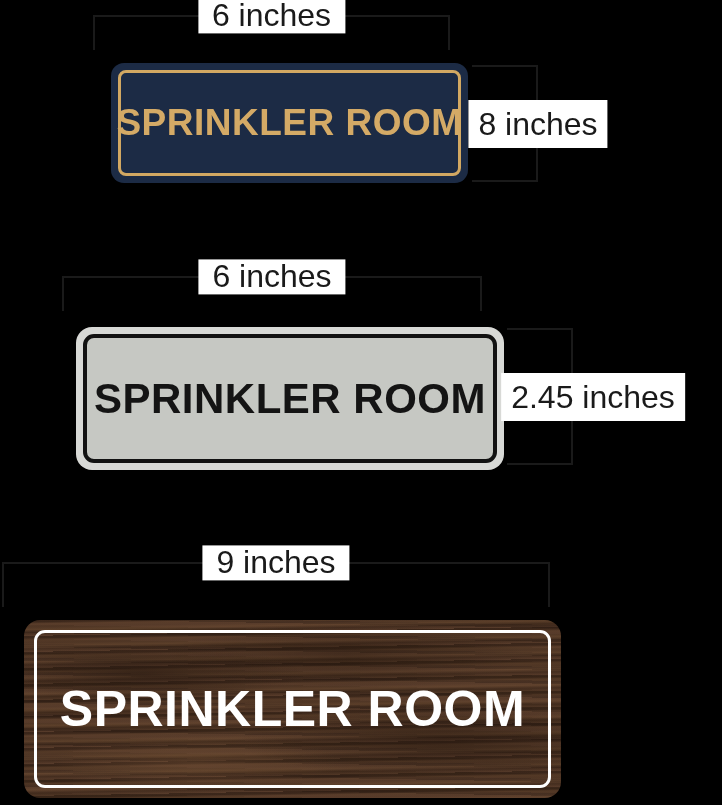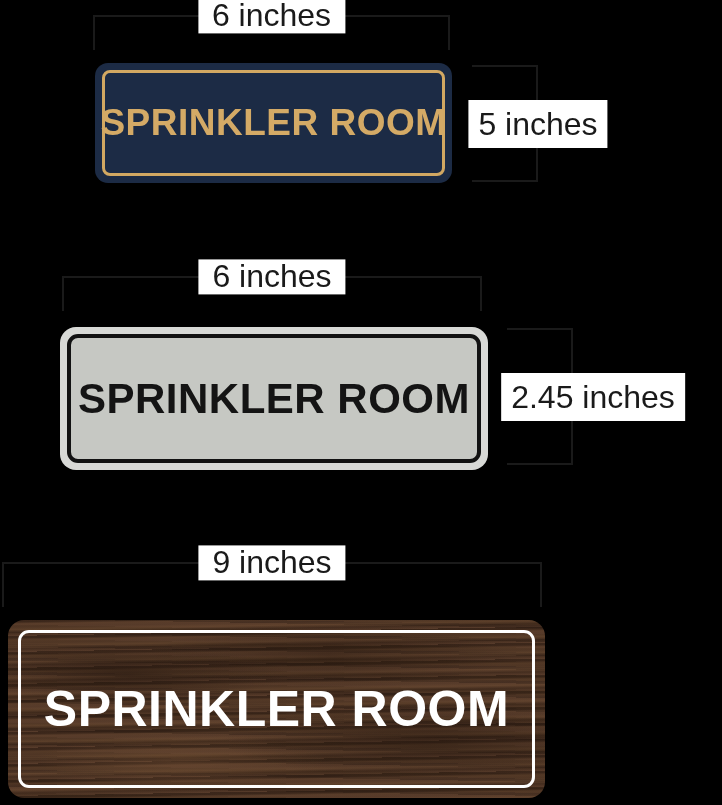--- a/index.html
+++ b/index.html
@@ -23,21 +23,21 @@
   .dim-h .tick{position:absolute;left:0;right:0;height:2px;background:#1a1a1a;}
   .dim-h .tick.top{top:0;}
   .dim-h .tick.bottom{bottom:0;}
   .dim-h .dim-label{
     position:absolute;left:100%;top:50%;transform:translate(-50%,-50%);
     background:#ffffff;padding:8px 10px;font-size:32px;line-height:1;
     color:#1a1a1a;white-space:nowrap;
   }
   .dim-h .dim-label.nudge{margin-left:20px;}
   
-  .sign{position:absolute;}
+  .sign{position:absolute;margin-left:16px;}
   .sign .frame{position:absolute;}
   .sign .sign-text{
     position:absolute;inset:0;display:flex;align-items:center;justify-content:center;
     font-weight:700;white-space:nowrap;
   }
   
   .sign.navy{
     left:95px;top:63px;width:357px;height:120px;border-radius:13px;
     background:#1c2b45;
   }
@@ -92,21 +92,21 @@
 
   <div class="sign navy">
     <div class="frame"></div>
     <div class="sign-text">SPRINKLER ROOM</div>
   </div>
 
   <div class="dim-h" style="left:472px;top:65px;width:66px;height:117px;">
     <div class="line"></div>
     <div class="tick top"></div>
     <div class="tick bottom"></div>
-    <div class="dim-label">5 inches</div>
+    <div class="dim-label">8 inches</div>
   </div>
 
   <div class="dim-w" style="left:62px;top:276px;width:420px;height:35px;">
     <div class="line"></div>
     <div class="tick left"></div>
     <div class="tick right"></div>
     <div class="dim-label">6 inches</div>
   </div>
 
   <div class="sign silver">
@@ -114,21 +114,21 @@
     <div class="sign-text">SPRINKLER ROOM</div>
   </div>
 
   <div class="dim-h" style="left:507px;top:328px;width:66px;height:137px;">
     <div class="line"></div>
     <div class="tick top"></div>
     <div class="tick bottom"></div>
     <div class="dim-label nudge">2.45 inches</div>
   </div>
 
-  <div class="dim-w" style="left:2px;top:562px;width:540px;height:45px;">
+  <div class="dim-w" style="left:2px;top:562px;width:540px;height:45px;padding-left:8px;">
     <div class="line"></div>
     <div class="tick left"></div>
     <div class="tick right"></div>
     <div class="dim-label">9 inches</div>
   </div>
 
   <div class="sign walnut">
     <div class="frame"></div>
     <div class="sign-text">SPRINKLER ROOM</div>
   </div>

